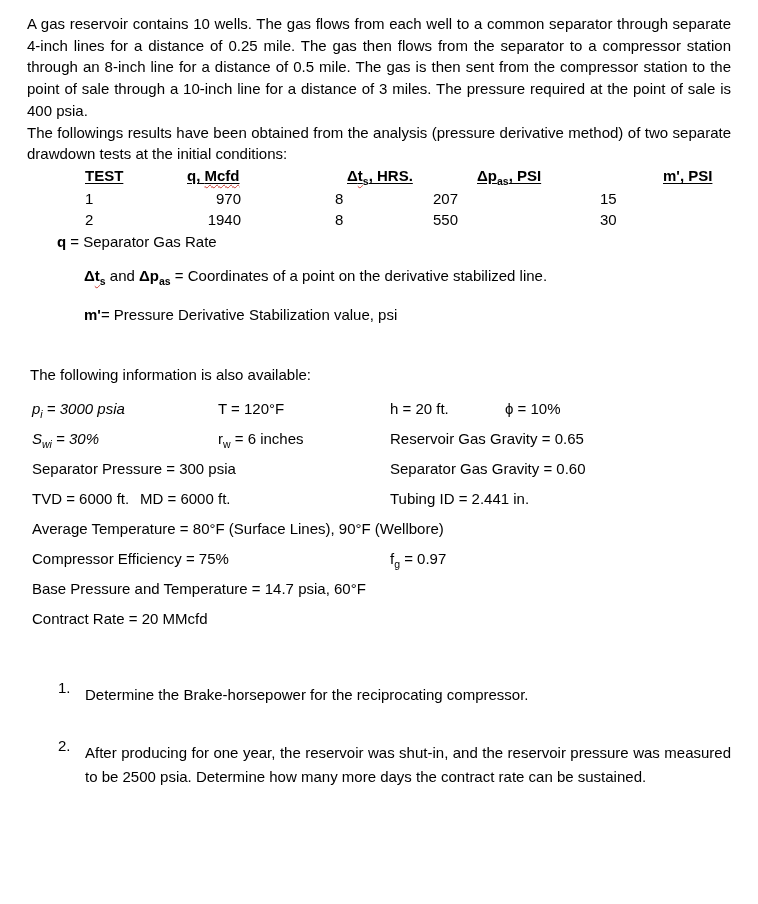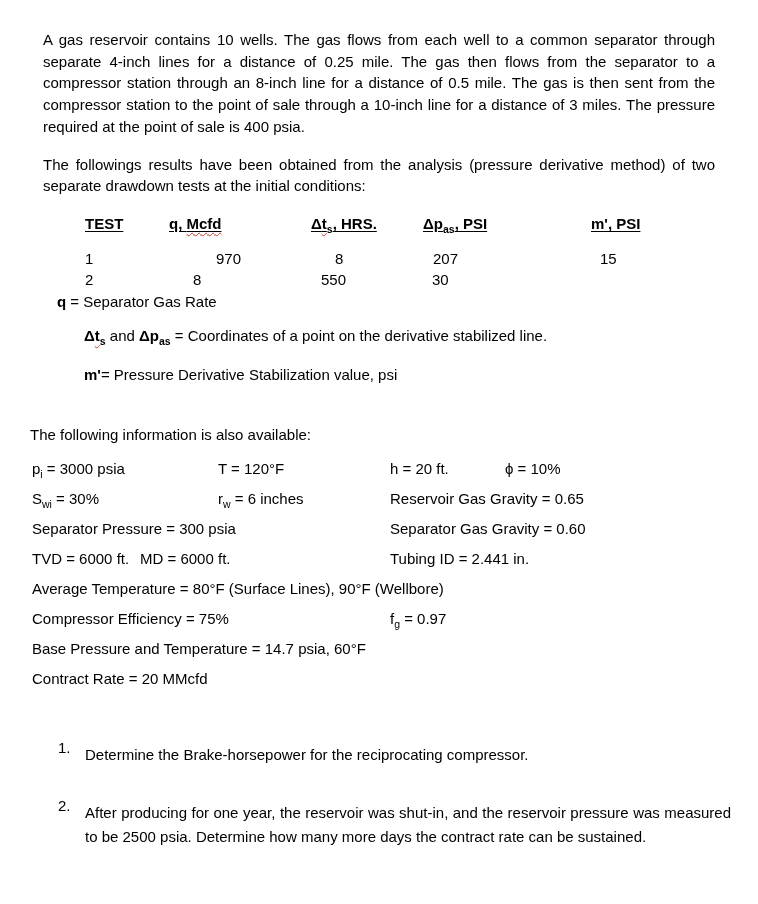--- a/index.html
+++ b/index.html
@@ -4,54 +4,54 @@
 <style>
   * { box-sizing: border-box; }
   html, body { margin:0; padding:0; background:#ffffff; }
   body {
     width:758px; min-height:904px;
     font-family:"Liberation Sans", sans-serif;
     font-size:15px; color:#000;
   }
   .page { padding:13px 27px 18px 27px; }
 
-  p.para { margin:16px; line-height:21.7px; text-align:justify; }
+  p.para { margin:0; line-height:21.7px; text-align:justify; }
   .para1 { margin-bottom:32px; }
   .para2 { margin-bottom:38px; }
 
   sub { font-size:10.5px; line-height:0; }
 
   
   .sq {
     text-decoration-line: underline;
     text-decoration-style: wavy;
     text-decoration-color:#c9372c;
     text-decoration-thickness:1px;
     text-underline-offset:3px;
   }
 
   
   .tbl { margin-left:58px; }
   .tr { display:grid; grid-template-columns:84px 142px 112px 168px auto; line-height:21px; }
   .tr.head .c { font-weight:bold; text-decoration:underline; text-underline-offset:2px; }
-  .tr.head { margin-bottom:14px; }
+  .tr.head { margin-bottom:2px;gap:18px; }
   .v2 { text-align:right; padding-right:70px; }
   .v3 { padding-left:24px; }
   .v4 { padding-left:10px; }
   .v5 { padding-left:9px; }
 
   .note { line-height:21px; }
   .n1 { margin:1px 0 9px 30px; }
   .n2 { margin:0 0 9px 57px; line-height:30px; }
 
   .info-header { margin:34px 0 8px 3px; line-height:22px; }
   .info { margin-left:5px; }
   .info-line { line-height:30px; white-space:nowrap; }
   .info-line span { display:inline-block; vertical-align:baseline; }
-  .w186 { width:186px; } .w172 { width:172px; } .w115 { width:115px; }
+  .w186 { width:186px;font-style:italic; } .w172 { width:172px; } .w115 { width:115px; }
   .w358 { width:358px; } .w108 { width:108px; } .w250 { width:250px; }
 
   .questions { margin-top:42px; }
   .q { display:flex; margin-bottom:28px; }
   .qn { width:27px; flex:0 0 27px; margin-left:31px; line-height:23.5px; }
   .qt { flex:1; line-height:23.5px; text-align:justify;margin-top:7px; }
 </style>
 </head>
 <body>
 
@@ -71,20 +71,21 @@
     </div>
     <div class="tr">
       <div class="c">1</div>
       <div class="c v2">970</div>
       <div class="c v3">8</div>
       <div class="c v4">207</div>
       <div class="c v5">15</div>
     </div>
     <div class="tr">
       <div class="c">2</div>
+      <div class="c v2">1940</div>
       <div class="c v3">8</div>
       <div class="c v4">550</div>
       <div class="c v5">30</div>
     </div>
   </div>
 
   <div class="note n1"><b>q</b> = Separator Gas Rate</div>
   <div class="note n2"><b>Δ<span class="sq">t<sub>s</sub></span></b> and <b>Δp<sub>as</sub></b> = Coordinates of a point on the derivative stabilized line.</div>
   <div class="note n2"><b>m'</b>= Pressure Derivative Stabilization value, psi</div>
 

